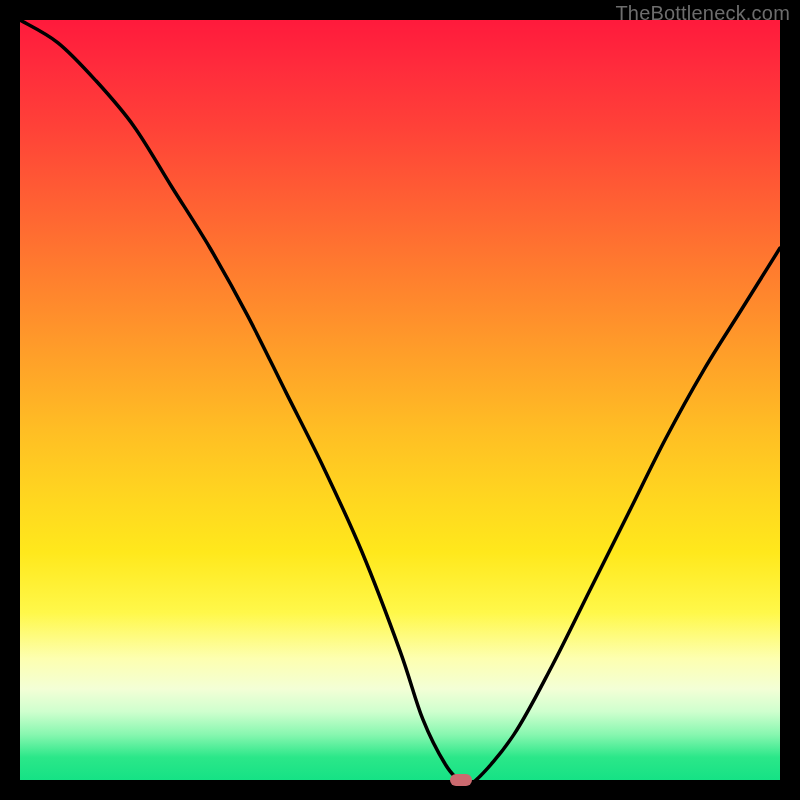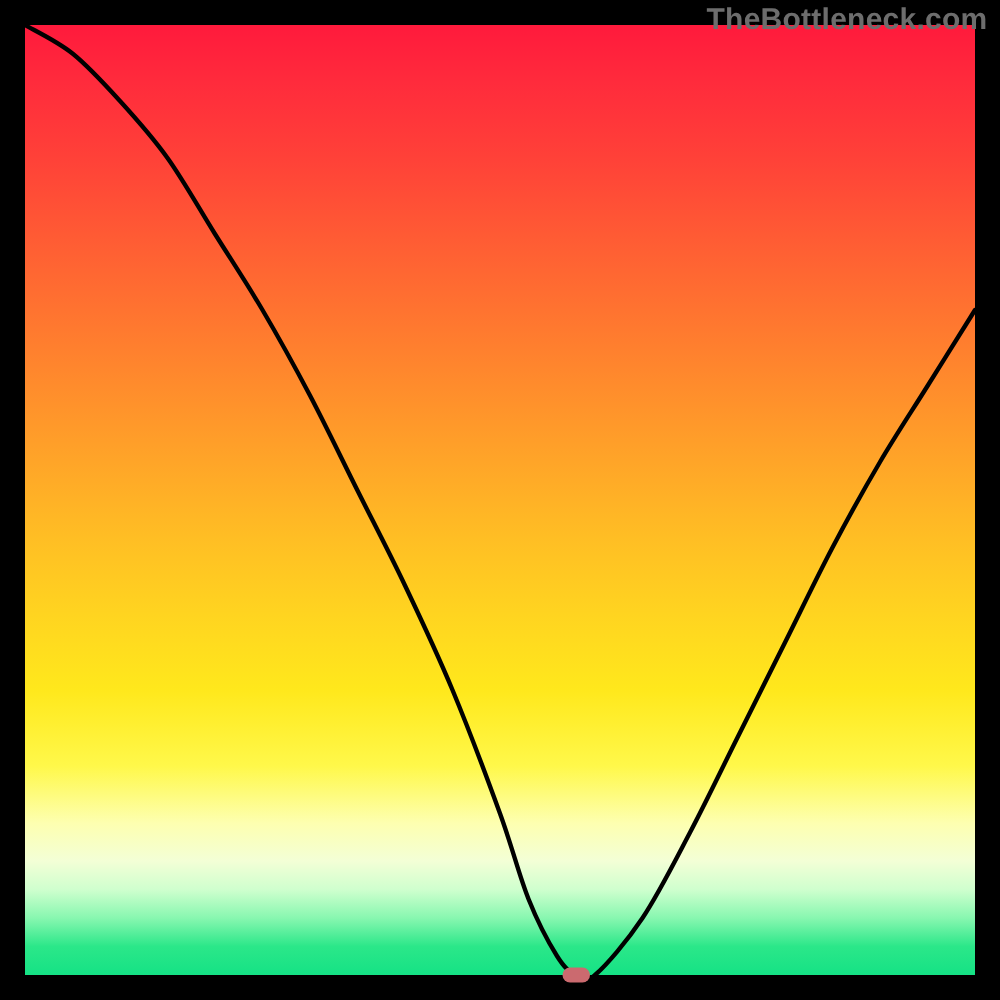--- a/index.html
+++ b/index.html
@@ -41,22 +41,22 @@
       #88f7b0 94%,
       #2be789 97%,
       #15e285 100%
     );
   }
   .watermark {
     position: absolute;
     top: 2px;
     right: 10px;
     color: #6d6d6d;
-    font-size: 24px;
-    font-weight: 700;
+    font-size: 20px;
+    font-weight: 400;
     letter-spacing: 0.2px;
     z-index: 5;
   }
   svg.curve {
     position: absolute;
     left: 0;
     top: 0;
     width: 760px;
     height: 760px;
     z-index: 3;

